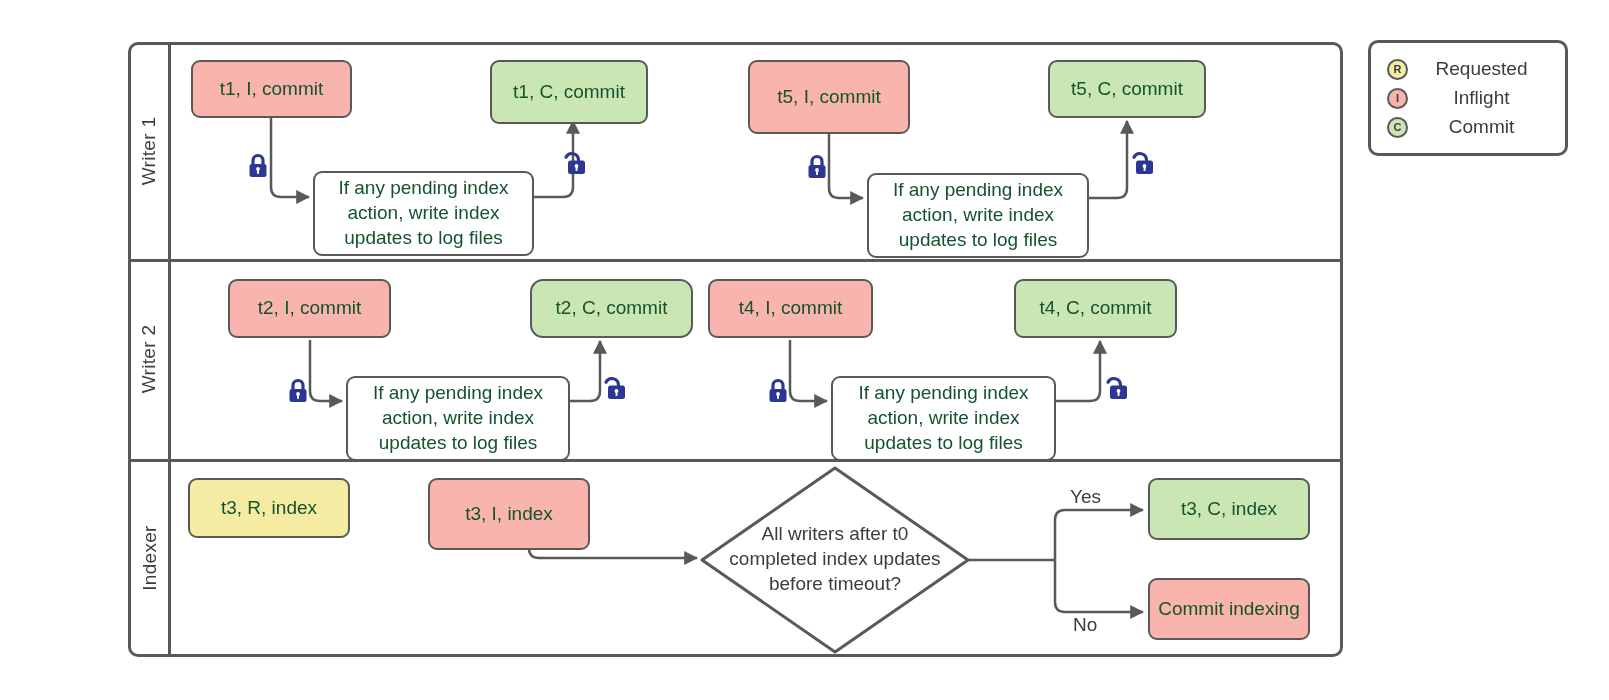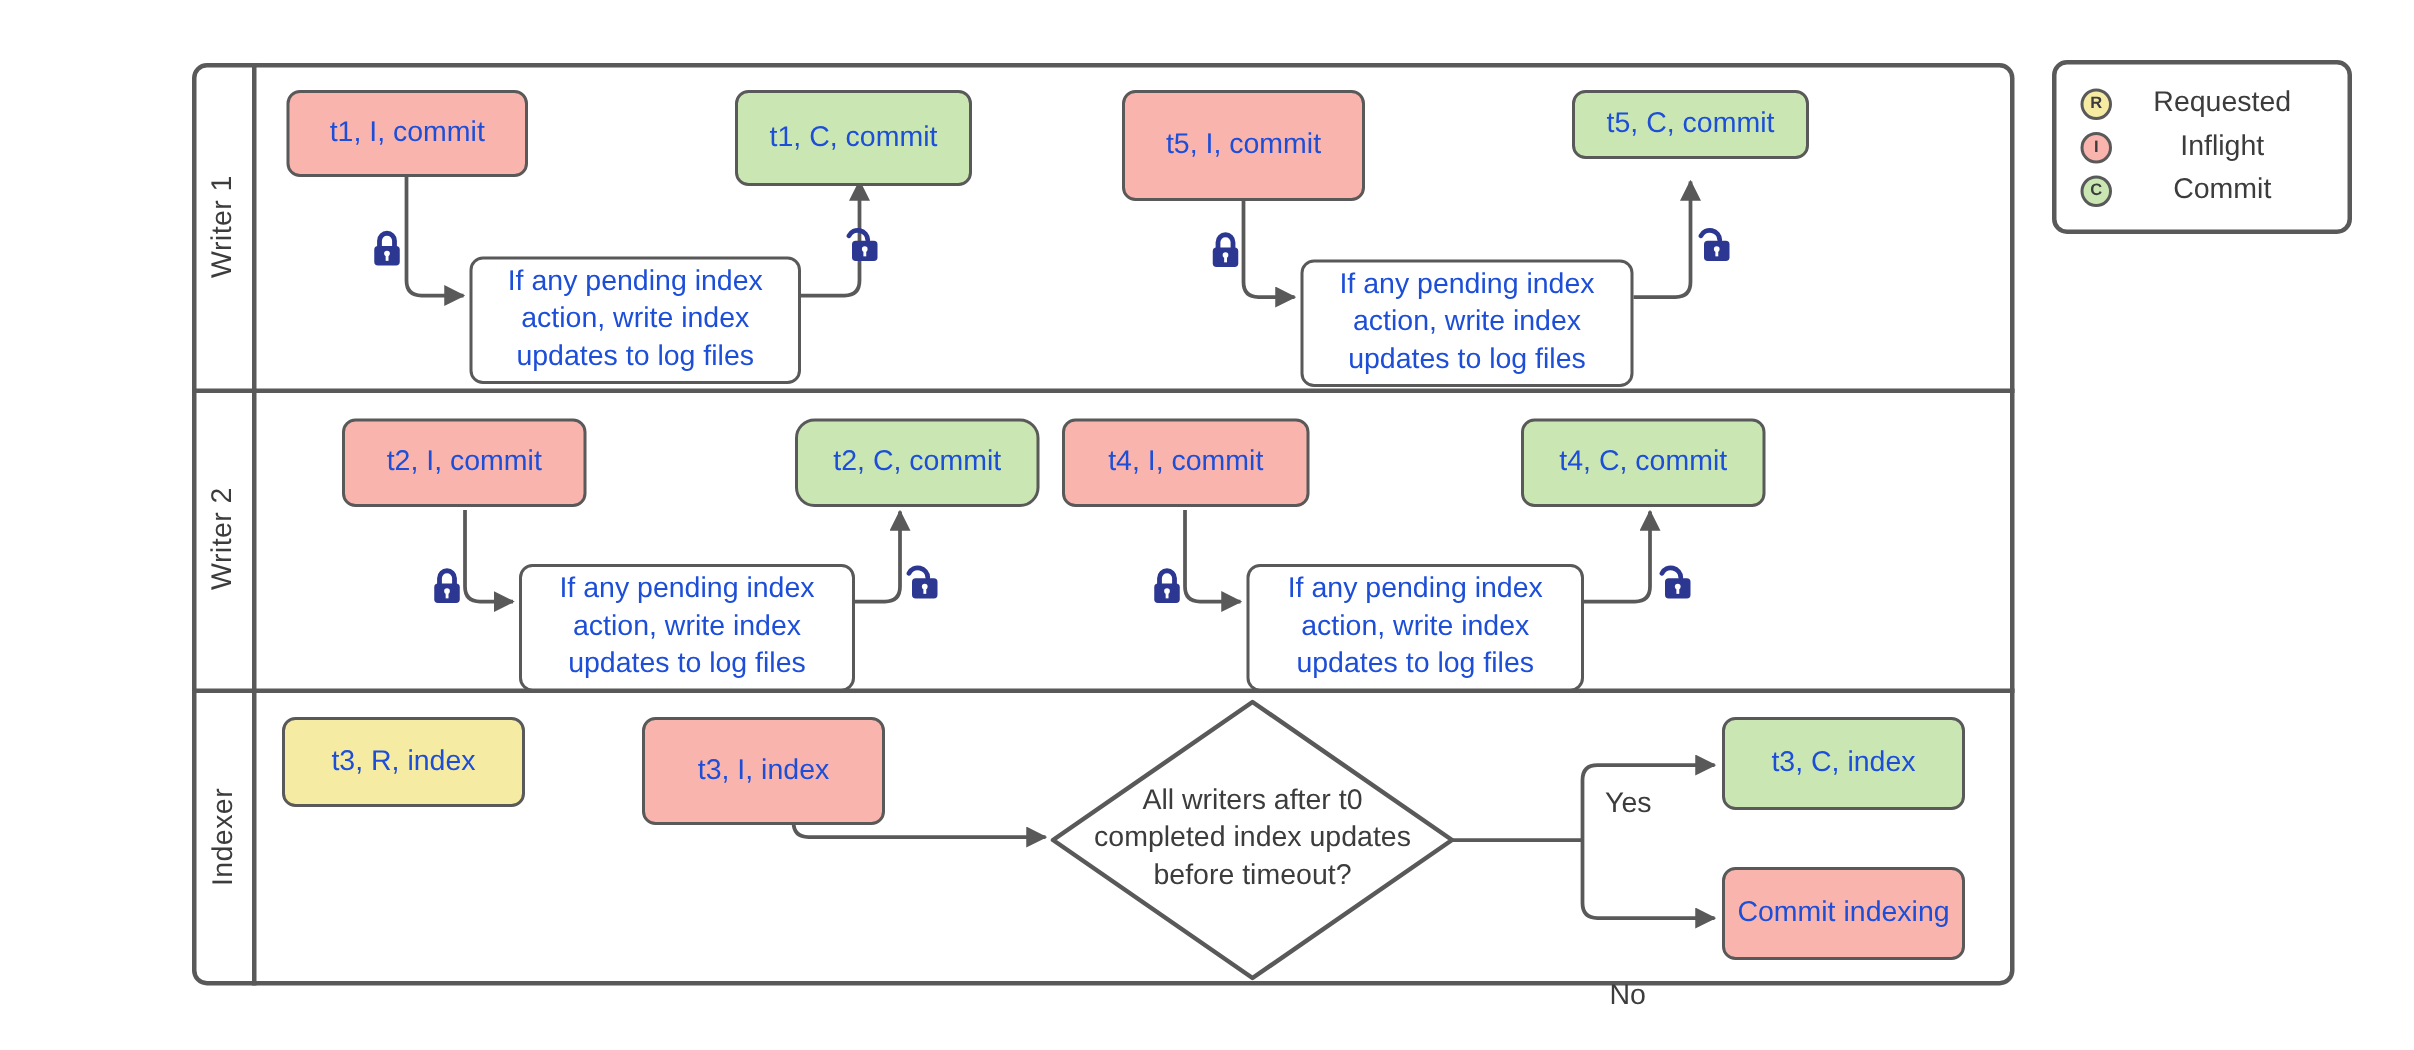--- a/index.html
+++ b/index.html
@@ -13,27 +13,27 @@
     border:3px solid #595959;border-radius:10px;box-sizing:border-box;background:#ffffff;
   }
   .label-divider{position:absolute;left:168px;top:42px;width:3px;height:615px;background:#595959;}
   .lane-divider{position:absolute;left:128px;width:1215px;height:3px;background:#595959;}
   .lane-label-cell{position:absolute;left:128px;width:43px;display:flex;align-items:center;justify-content:center;}
   .lane-label{transform:rotate(-90deg);white-space:nowrap;font-size:19px;color:#3c3c3c;letter-spacing:.3px;}
   
   .node{
     position:absolute;box-sizing:border-box;border:2.5px solid #595959;border-radius:9px;
     display:flex;align-items:center;justify-content:center;text-align:center;
-    font-size:19px;color:#1d4ed8;background:#fff;line-height:1.3;
+    font-size:19px;color:#14532d;background:#fff;line-height:1.3;
   }
   .pink{background:#F8B4AD;}
   .green{background:#CAE7B3;}
   .yellow{background:#F5EBA3;}
   .proc{background:#ffffff;padding:4px 8px;margin-top:18px;}
-  .float-label{position:absolute;font-size:19px;color:#3c3c3c;margin-top:39px;}
+  .float-label{position:absolute;font-size:19px;color:#3c3c3c;}
   .decision-text{
     position:absolute;left:718px;top:521px;width:234px;text-align:center;
     font-size:19px;line-height:25px;color:#3c3c3c;
   }
   
   svg.overlay{position:absolute;left:0;top:0;pointer-events:none;}
   .conn{fill:none;stroke:#595959;stroke-width:2.5px;}
   .diamond{fill:#ffffff;stroke:#595959;stroke-width:3px;stroke-linejoin:round;}
   
   .lock{position:absolute;}
@@ -99,21 +99,21 @@
     <path class="conn" d="M1055 560 V602 Q1055 612 1065 612 H1143" marker-end="url(#arw)"></path>
 
     <polygon class="diamond" points="835,468 968,560 835,652 702,560"></polygon>
   </svg>
 
   <div class="node pink" style="left:191px;top:60px;width:161px;height:58px;">t1, I, commit</div>
   <div class="node proc" style="left:313px;top:153px;width:221px;height:85px;">If any pending index action, write index updates to log files</div>
   <div class="node green" style="left:490px;top:60px;width:158px;height:64px;">t1, C, commit</div>
   <div class="node pink" style="left:748px;top:60px;width:162px;height:74px;">t5, I, commit</div>
   <div class="node proc" style="left:867px;top:155px;width:222px;height:85px;">If any pending index action, write index updates to log files</div>
-  <div class="node green" style="left:1048px;top:60px;width:158px;height:46px;text-align:center;">t5, C, commit</div>
+  <div class="node green" style="left:1048px;top:60px;width:158px;height:58px;text-align:center;">t5, C, commit</div>
 
   <div class="node pink" style="left:228px;top:279px;width:163px;height:59px;">t2, I, commit</div>
   <div class="node proc" style="left:346px;top:358px;width:224px;height:85px;">If any pending index action, write index updates to log files</div>
   <div class="node green" style="left:530px;top:279px;width:163px;height:59px;border-radius:13px;">t2, C, commit</div>
   <div class="node pink" style="left:708px;top:279px;width:165px;height:59px;">t4, I, commit</div>
   <div class="node proc" style="left:831px;top:358px;width:225px;height:85px;">If any pending index action, write index updates to log files</div>
   <div class="node green" style="left:1014px;top:279px;width:163px;height:59px;">t4, C, commit</div>
 
   <div class="node yellow" style="left:188px;top:478px;width:162px;height:60px;">t3, R, index</div>
   <div class="node pink" style="left:428px;top:478px;width:162px;height:72px;">t3, I, index</div>

